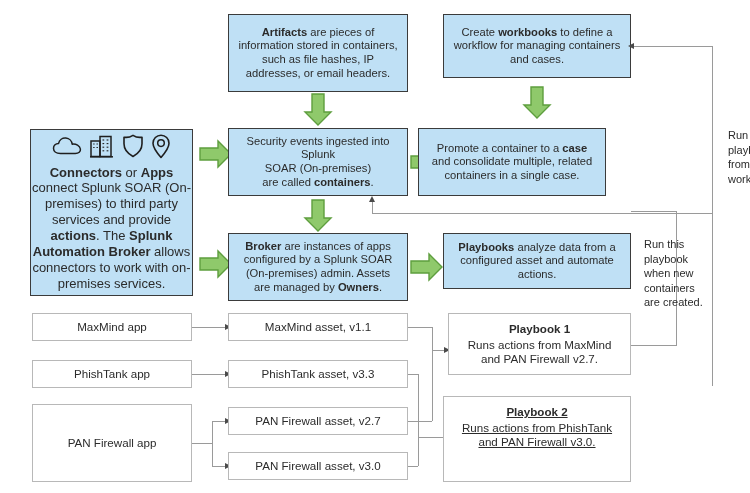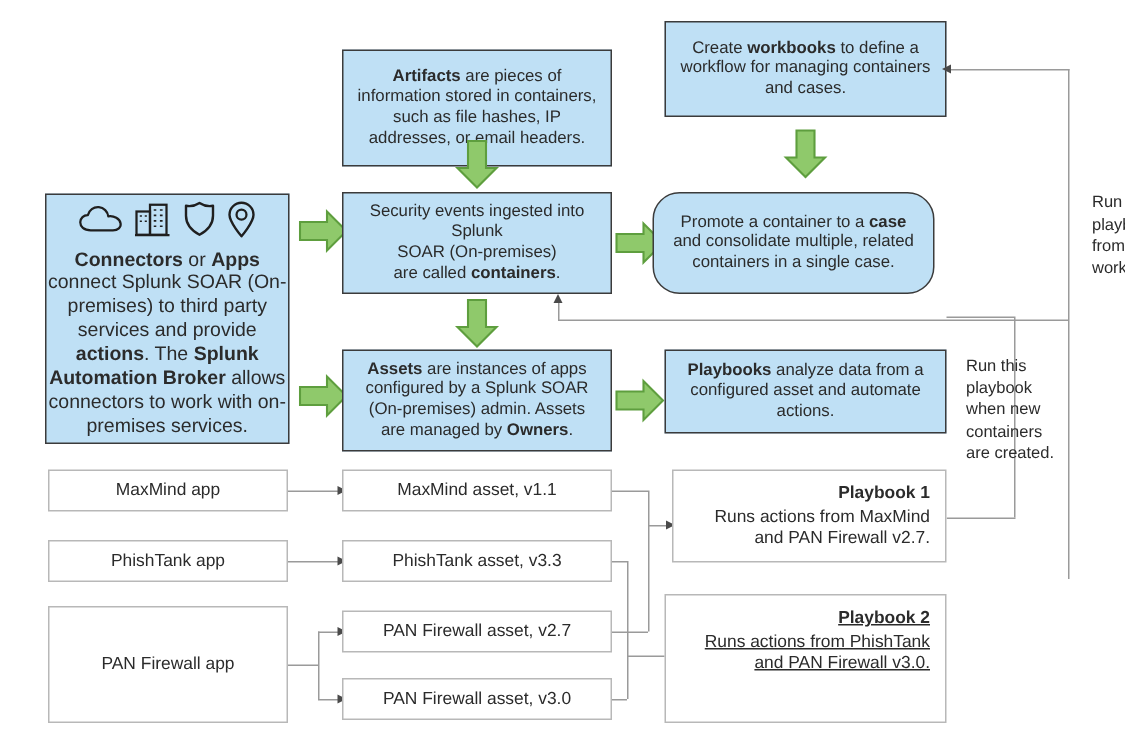--- a/index.html
+++ b/index.html
@@ -27,21 +27,21 @@
     color:#2b2b2b;
     font-size:11.2px;
   }
   .white{
     background:#ffffff;
     border:1px solid #b8b8b8;
     color:#2b2b2b;
     font-size:11.6px;
   }
   .box .inner{padding:4px 8px;width:100%;}
-  .left-align{ text-align:right; align-items:flex-start; }
+  .left-align{ text-align:center; align-items:flex-start; }
   .left-align .inner{padding:8px 10px;}
   b{font-weight:bold;}
 
   
   .icon-row{
     display:flex;
     align-items:center;
     justify-content:center;
     gap:7px;
     margin-bottom:6px;
@@ -81,21 +81,21 @@
     line-height:1.32;
     text-align:left;
   }
   .pb-title{font-weight:bold;display:block;margin-bottom:2px;}
 </style>
 </head>
 <body>
 
 <div id="stage">
 
-  <div class="box blue" style="left:228px;top:14px;width:180px;height:78px;margin-top:19px;">
+  <div class="box blue" style="left:228px;top:14px;width:180px;height:78px;">
     <div class="inner"><b>Artifacts</b> are pieces of information stored in containers, such as file hashes, IP addresses, or email headers.</div>
   </div>
 
   <div class="box blue" style="left:443px;top:14px;width:188px;height:64px;">
     <div class="inner">Create <b>workbooks</b> to define a workflow for managing containers and cases.</div>
   </div>
 
   <div class="garrow" style="left:303px;top:93px;">
     <svg width="30" height="34" viewBox="0 0 30 34">
         <path d="M9 1 L21 1 L21 19 L28 19 L15 32 L2 19 L9 19 Z" fill="#8fc96b" stroke="#5e9e3e" stroke-width="1.4"></path>
@@ -162,38 +162,38 @@
   <div class="box blue" style="left:228px;top:128px;width:180px;height:68px;">
     <div class="inner">Security events ingested into Splunk<br>SOAR (On-premises)<br>are called <b>containers</b>.</div>
   </div>
 
   <div class="garrow" style="left:410px;top:147px;">
     <svg width="34" height="30" viewBox="0 0 34 30">
         <path d="M1 9 L19 9 L19 2 L32 15 L19 28 L19 21 L1 21 Z" fill="#8fc96b" stroke="#5e9e3e" stroke-width="1.4"></path>
       </svg>
   </div>
 
-  <div class="box blue" style="left:435px;top:128px;width:188px;height:68px;border-radius:18px;">
+  <div class="box blue" style="left:418px;top:128px;width:188px;height:68px;">
     <div class="inner">Promote a container to a <b>case</b> and consolidate multiple, related containers in a single case.</div>
   </div>
 
   <div class="garrow" style="left:303px;top:199px;">
     <svg width="30" height="34" viewBox="0 0 30 34">
         <path d="M9 1 L21 1 L21 19 L28 19 L15 32 L2 19 L9 19 Z" fill="#8fc96b" stroke="#5e9e3e" stroke-width="1.4"></path>
       </svg>
   </div>
 
   <div class="garrow" style="left:199px;top:249px;">
     <svg width="34" height="30" viewBox="0 0 34 30">
         <path d="M1 9 L19 9 L19 2 L32 15 L19 28 L19 21 L1 21 Z" fill="#8fc96b" stroke="#5e9e3e" stroke-width="1.4"></path>
       </svg>
   </div>
 
   <div class="box blue" style="left:228px;top:233px;width:180px;height:68px;">
-    <div class="inner"><b>Assets</b> are instances of apps configured by a Splunk SOAR (On-premises) admin. Assets are managed by <b>Owners</b>.</div>
+    <div class="inner"><b>Broker</b> are instances of apps configured by a Splunk SOAR (On-premises) admin. Assets are managed by <b>Owners</b>.</div>
   </div>
 
   <div class="garrow" style="left:410px;top:252px;">
     <svg width="34" height="30" viewBox="0 0 34 30">
         <path d="M1 9 L19 9 L19 2 L32 15 L19 28 L19 21 L1 21 Z" fill="#8fc96b" stroke="#5e9e3e" stroke-width="1.4"></path>
       </svg>
   </div>
 
   <div class="box blue" style="left:443px;top:233px;width:188px;height:56px;">
     <div class="inner"><b>Playbooks</b> analyze data from a configured asset and automate actions.</div>

